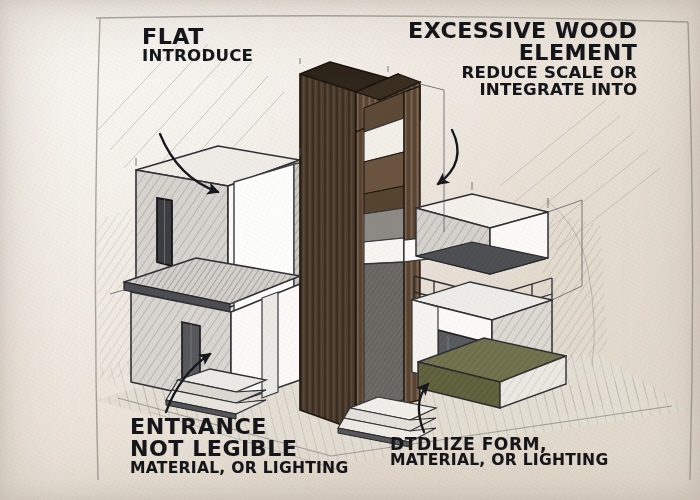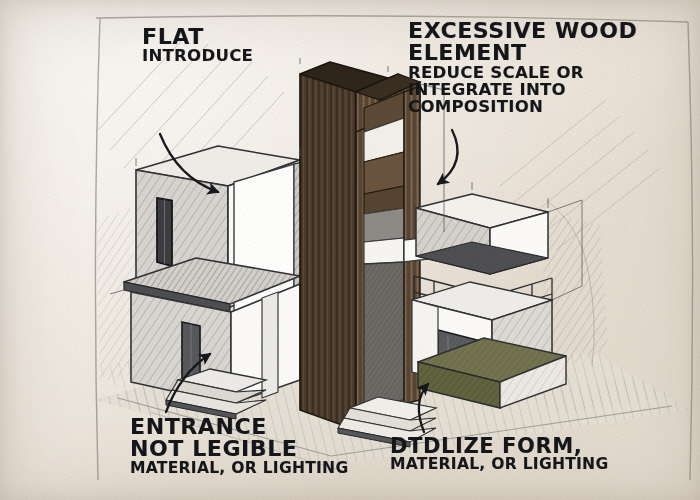--- a/index.html
+++ b/index.html
@@ -36,25 +36,25 @@
     font-size:22px;font-weight:700;letter-spacing:.6px;
     text-transform:uppercase;display:block;white-space:nowrap;
     text-shadow:.5px .4px 0 rgba(40,38,36,.28);
   }
   .note .sub{
     font-size:16.5px;font-weight:600;letter-spacing:.3px;
     text-transform:uppercase;display:block;white-space:nowrap;
     text-shadow:.4px .3px 0 rgba(40,38,36,.22);
   }
   #note-flat      {left:142px;top:26px;}
-  #note-wood      {left:408px;top:20px;}
+  #note-wood      {left:408px;top:20px;text-align:right;}
   #note-entrance  {left:130px;top:416px;}
   #note-entrance .sub{font-size:15.5px;}
   #note-base      {left:390px;top:436px;}
-  #note-base .head{font-size:21px;}
+  #note-base .head{font-size:17px;}
   #note-base .sub {font-size:15.5px;}
 </style>
 </head>
 <body>
 
 <div id="sheet">
 
   <svg id="art" viewBox="0 0 700 500">
     <defs>
 
@@ -303,21 +303,20 @@
   <div class="note" id="note-flat">
     <span class="head">FLAT</span>
     <span class="sub">INTRODUCE</span>
   </div>
 
   <div class="note" id="note-wood">
     <span class="head">EXCESSIVE  WOOD</span>
     <span class="head">ELEMENT</span>
     <span class="sub">REDUCE SCALE OR</span>
     <span class="sub">INTEGRATE INTO</span>
-    <span class="sub">COMPOSITION</span>
   </div>
 
   <div class="note" id="note-entrance">
     <span class="head">ENTRANCE</span>
     <span class="head">NOT LEGIBLE</span>
     <span class="sub">MATERIAL, OR LIGHTING</span>
   </div>
 
   <div class="note" id="note-base">
     <span class="head">DTDLIZE FORM,</span>

